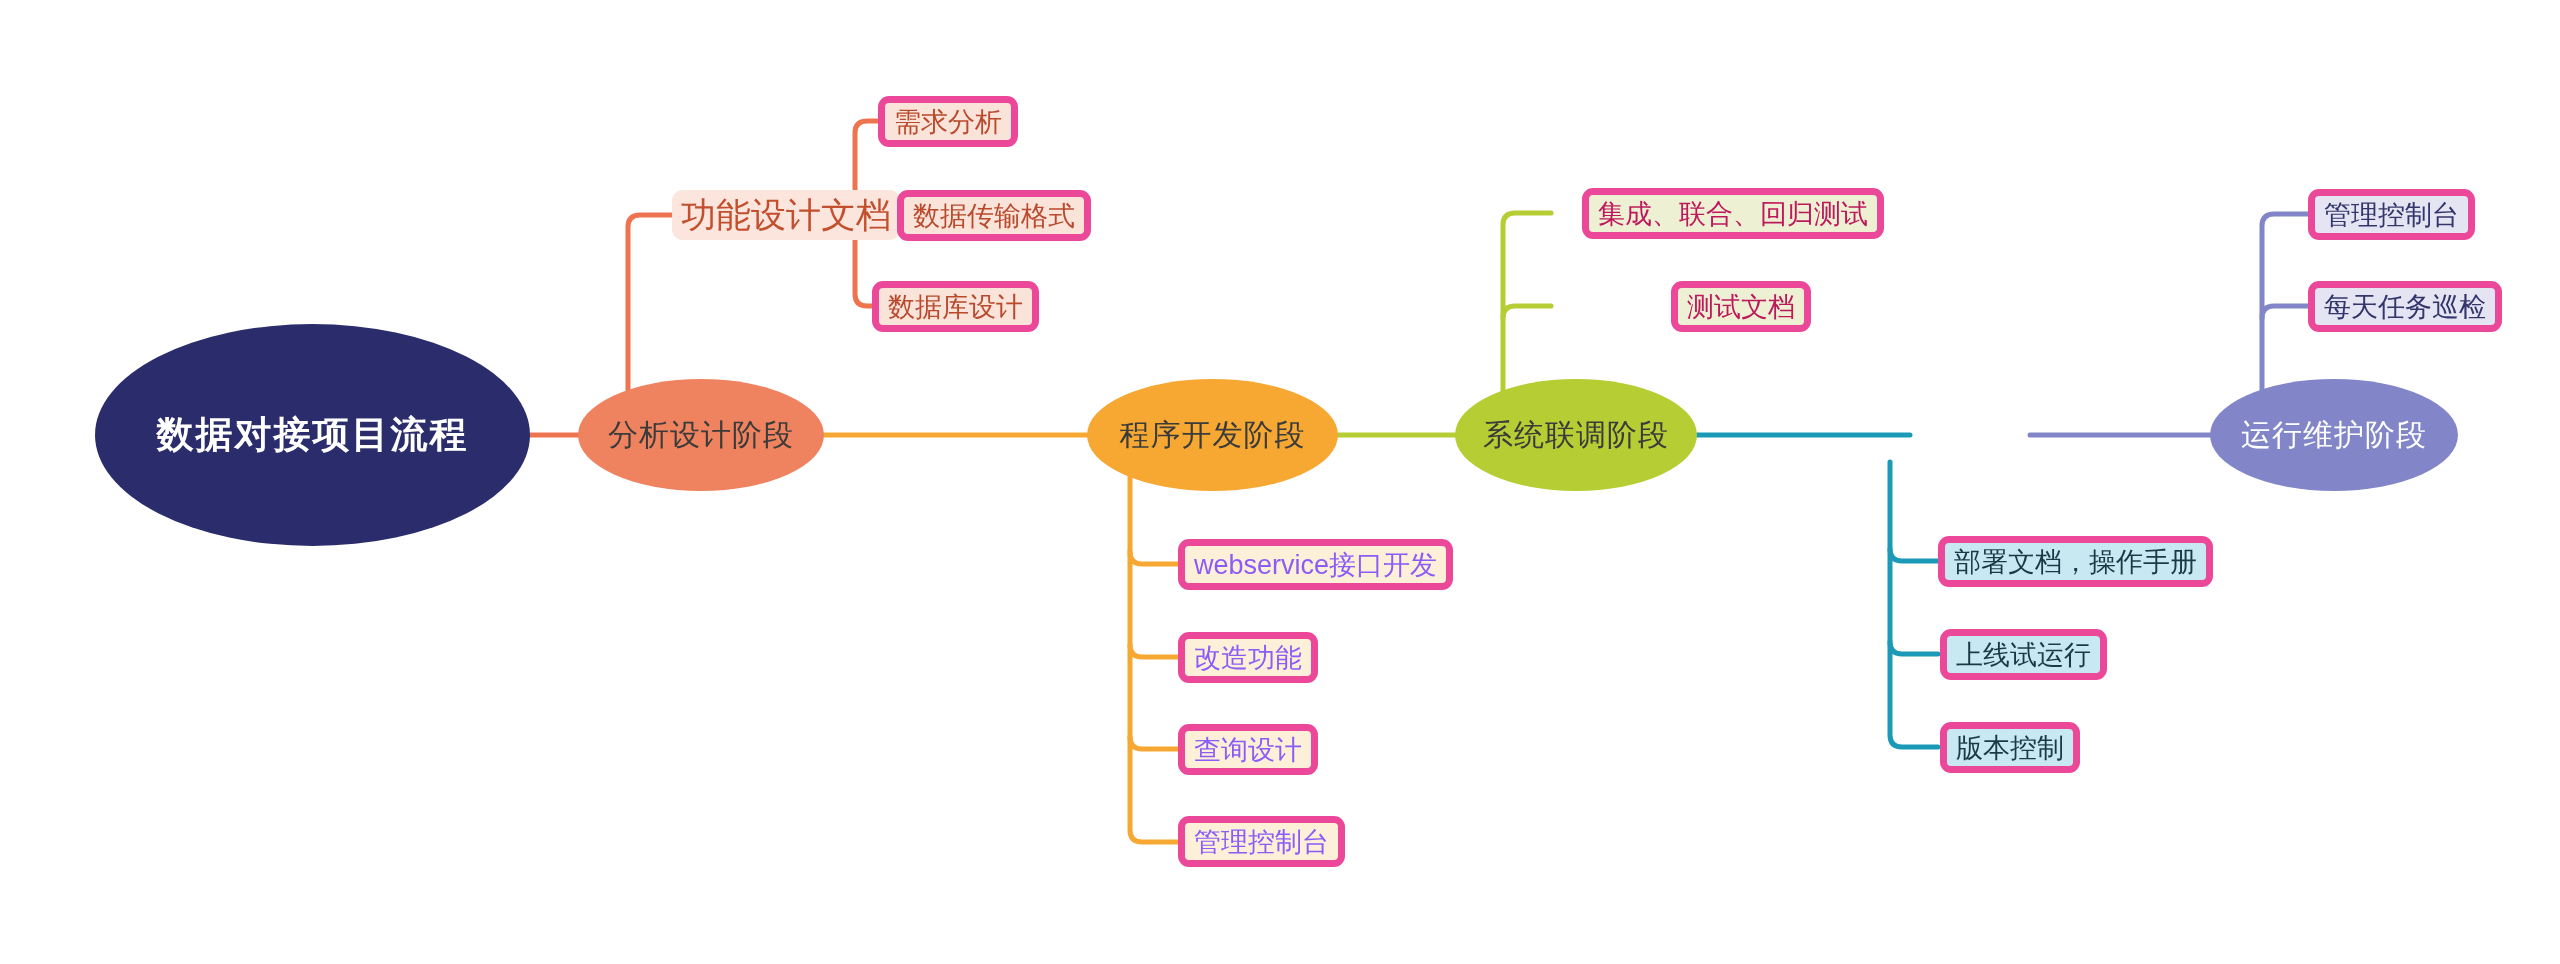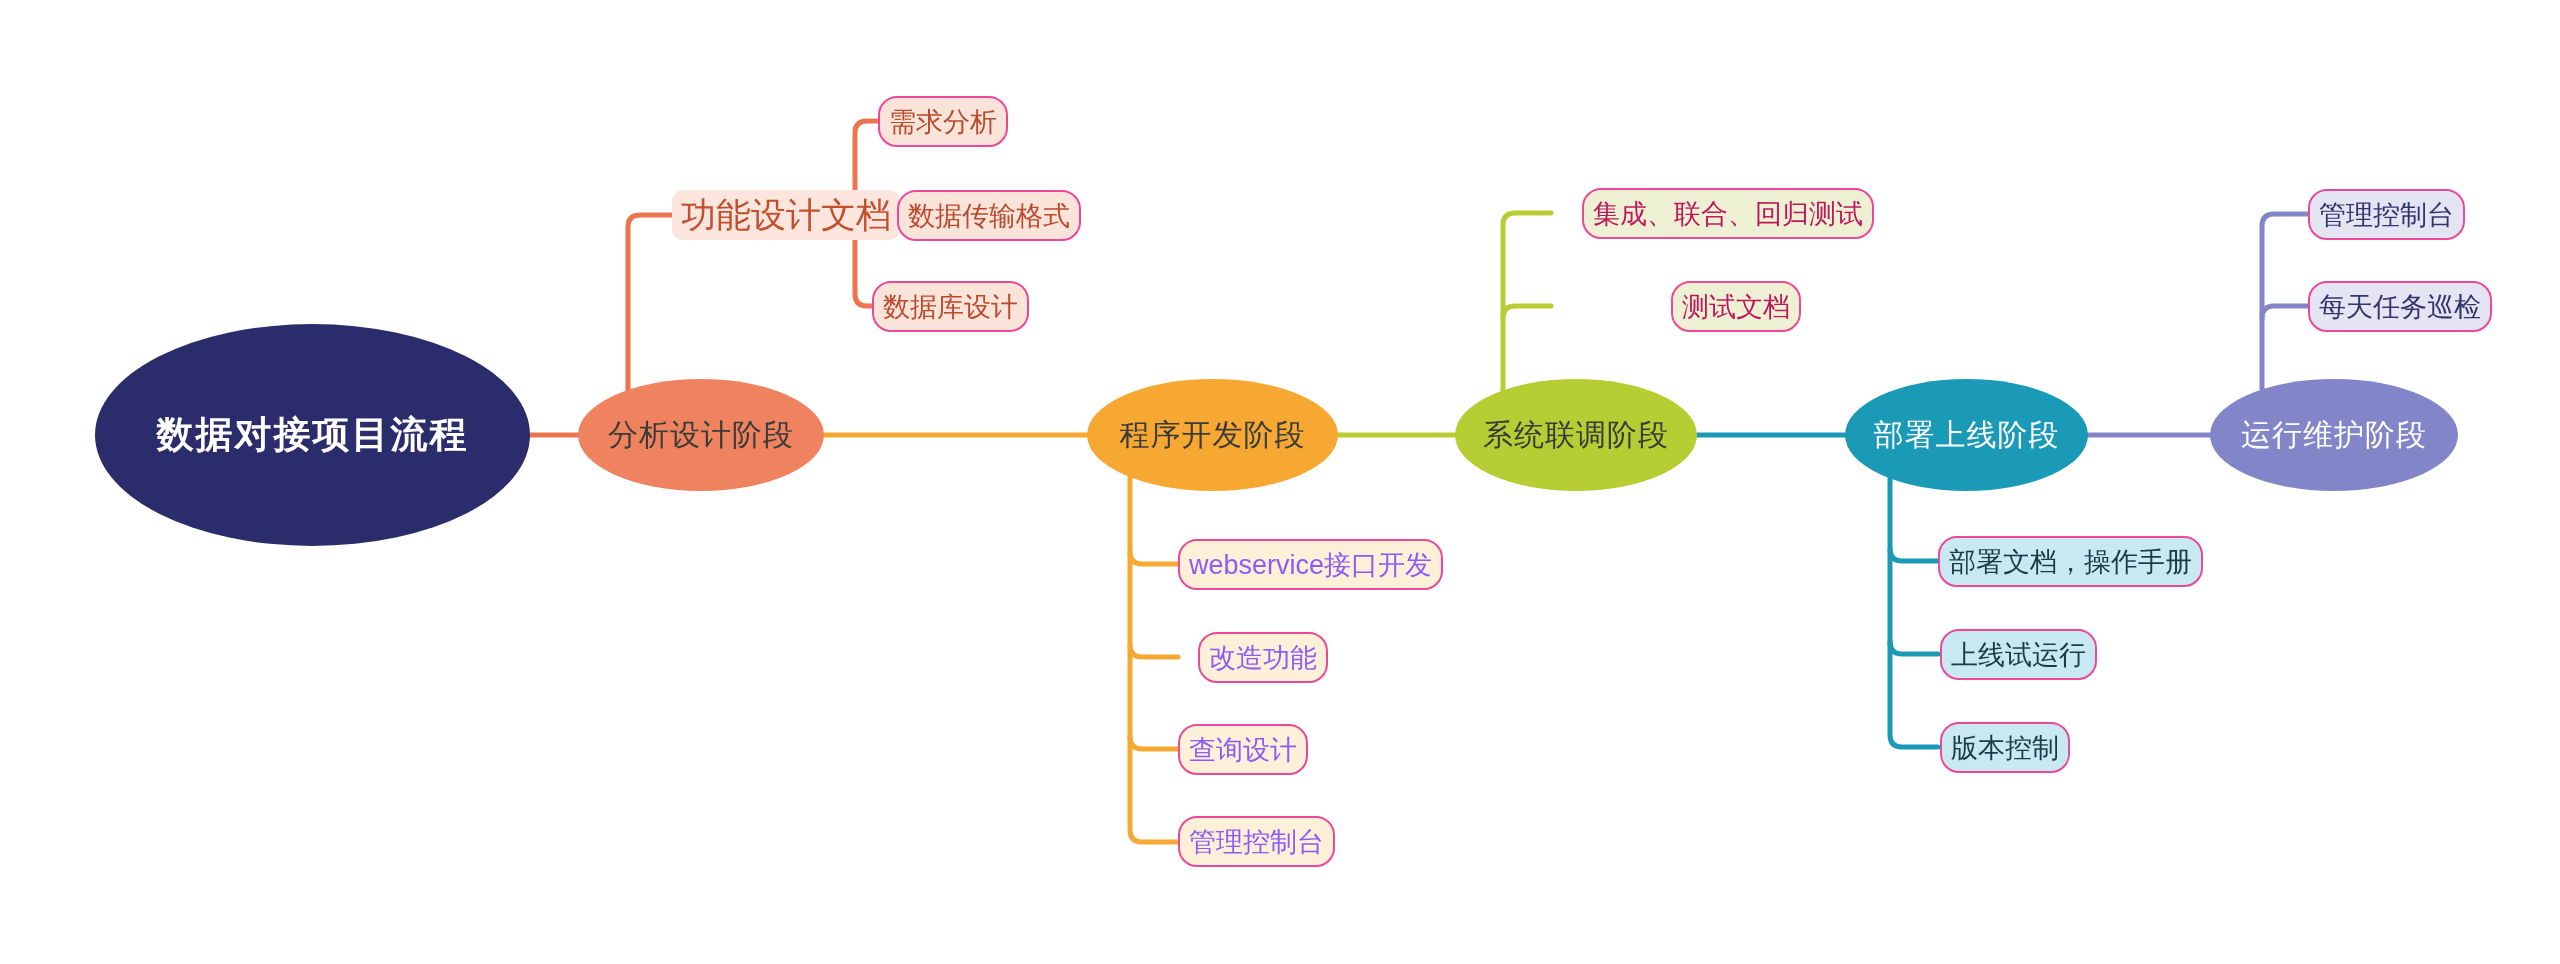--- a/index.html
+++ b/index.html
@@ -41,22 +41,22 @@
     letter-spacing: 1px;
     color: #3B3B3B;
   }
   .stage-1 { left: 578px;  width: 246px; background: #F0835F; }
   .stage-2 { left: 1087px; width: 251px; background: #F6A832; }
   .stage-3 { left: 1455px; width: 242px; background: #B6CD34; }
   .stage-4 { left: 1845px; width: 243px; background: #1B9AB8; color: #ffffff; }
   .stage-5 { left: 2210px; width: 248px; background: #8286C8; color: #ffffff; }
   .task {
     height: 51px;
-    border: 2px solid #ec4899;
-    border-radius: 19px;
+    border: 7px solid #ec4899;
+    border-radius: 11px;
     font-size: 27px;
     padding: 16px 9px;
   }
   .doc-box {
     height: 50px;
     border: none;
     border-radius: 11px;
     font-size: 35px;
     padding: 0 9px;
     background: #FBE5DC;
@@ -100,30 +100,29 @@
 
     <path d="M 2262 407 L 2262 226 Q 2262 214 2274 214 L 2308 214" stroke="#8286C8" stroke-width="5"></path>
     <path d="M 2262 318 Q 2262 306 2274 306 L 2308 306" stroke="#8286C8" stroke-width="5"></path>
   </svg>
 
   <div class="node ellipse root-ellipse">数据对接项目流程</div>
 
   <div class="node ellipse stage stage-1">分析设计阶段</div>
   <div class="node ellipse stage stage-2">程序开发阶段</div>
   <div class="node ellipse stage stage-3">系统联调阶段</div>
-  <div class="node ellipse stage stage-4">部署上线阶段</div>
   <div class="node ellipse stage stage-5">运行维护阶段</div>
 
   <div class="node doc-box" style="left:672px; top:190px; min-width:161px;">功能设计文档</div>
   <div class="node task task-b1" style="left:878px; top:96px; min-width:112px;">需求分析</div>
   <div class="node task task-b1" style="left:872px; top:190px; min-width:168px;margin-left:25px;">数据传输格式</div>
   <div class="node task task-b1" style="left:872px; top:281px; min-width:141px;">数据库设计</div>
 
   <div class="node task task-b2" style="left:1178px; top:539px; min-width:230px;">webservice接口开发</div>
-  <div class="node task task-b2" style="left:1178px; top:632px; min-width:110px;margin-left:20px;">改造功能</div>
+  <div class="node task task-b2" style="left:1178px; top:632px; min-width:110px;">改造功能</div>
   <div class="node task task-b2" style="left:1178px; top:724px; min-width:110px;">查询设计</div>
   <div class="node task task-b2" style="left:1178px; top:816px; min-width:136px;">管理控制台</div>
 
   <div class="node task task-b3" style="left:1551px; top:188px; min-width:246px;">集成、联合、回归测试</div>
   <div class="node task task-b3" style="left:1640px; top:281px; min-width:113px;">测试文档</div>
 
   <div class="node task task-b4" style="left:1938px; top:536px; min-width:230px;">部署文档，操作手册</div>
   <div class="node task task-b4" style="left:1940px; top:629px; min-width:135px;">上线试运行</div>
   <div class="node task task-b4" style="left:1940px; top:722px; min-width:112px;">版本控制</div>
 

